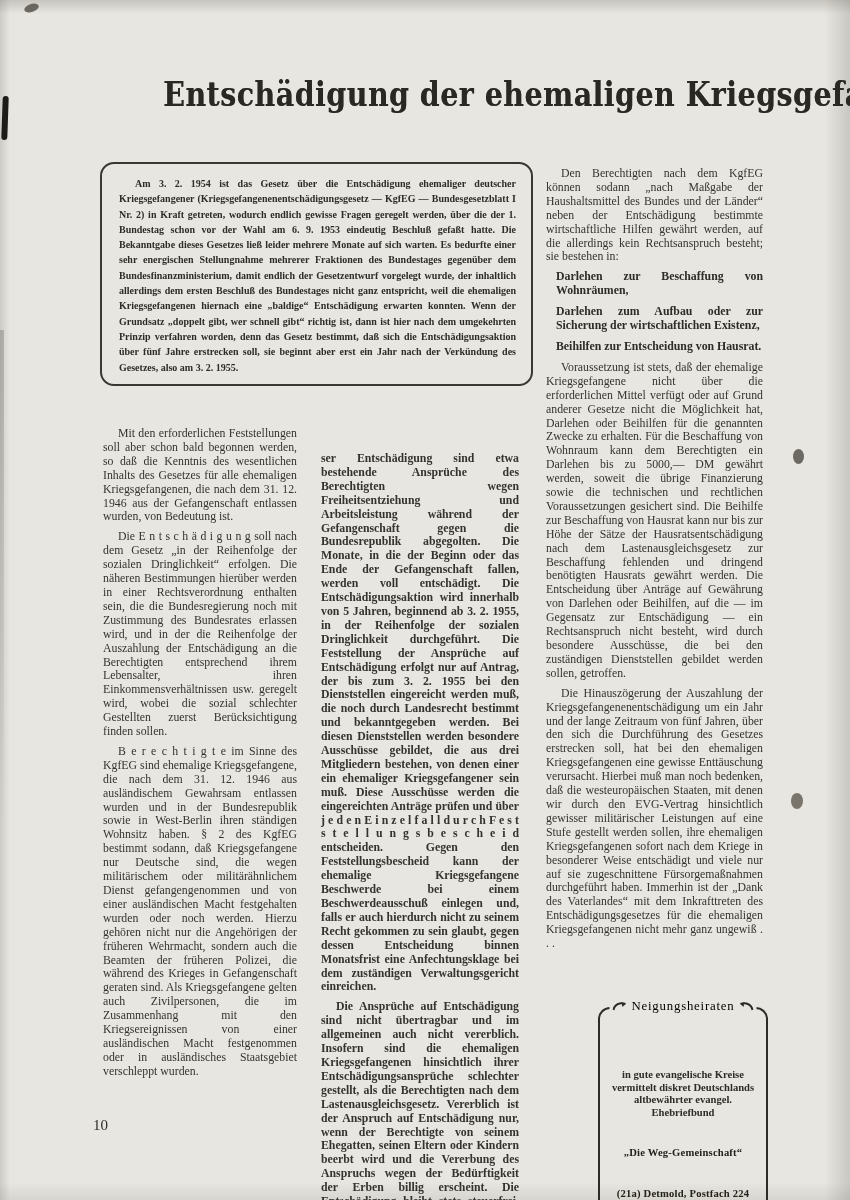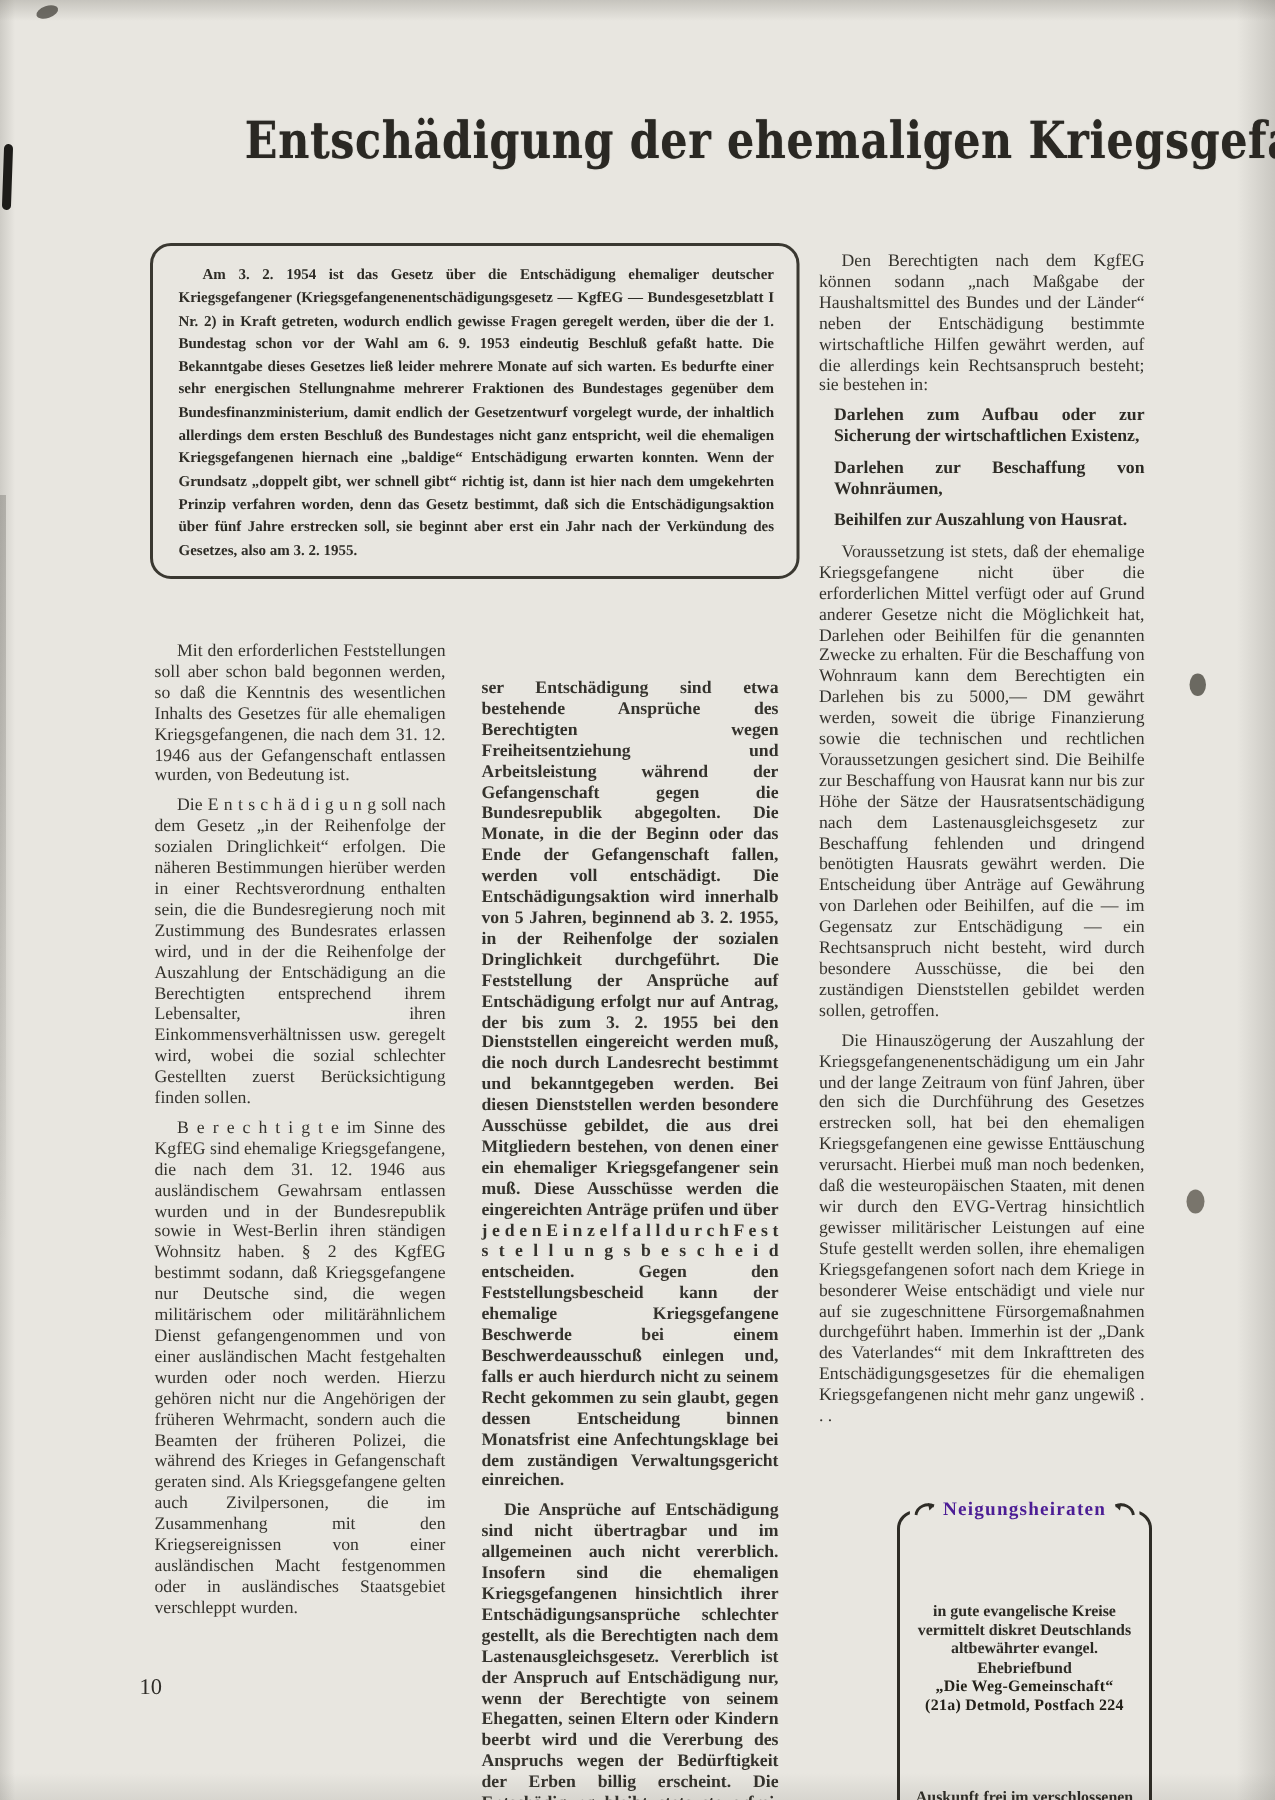--- a/index.html
+++ b/index.html
@@ -54,23 +54,23 @@
     border:2px solid #2e2c26;border-radius:12px;
     padding:12px 7px 7px 7px;
     text-align:center;font-weight:bold;
     font-size:10.6px;line-height:12.6px;color:#2e2c26;
   }
   .ad-title-wrap{
     position:absolute;top:-9px;left:50%;transform:translateX(-50%);
     background:#e8e6e0;padding:0 3px;white-space:nowrap;
     display:flex;align-items:center;gap:4px;
   }
-  .ad-title{font-size:12.8px;font-weight:bold;letter-spacing:.8px;color:#4c1d95;}
+  .ad-title{font-size:12.8px;font-weight:normal;letter-spacing:.8px;color:#000000;}
   .ad-body{font-weight:bold;margin-top:48px;}
-  .ad-brand,.ad-address{font-weight:bold;letter-spacing:.2px;color:#232119;}
+  .ad-brand,.ad-address{font-weight:bold;letter-spacing:.2px;color:#232119;margin-top:28px;}
   .swirl{width:15px;height:11px;display:block;}
   .swirl.right{transform:scaleX(-1);}
   
   .page-number{position:absolute;left:93px;top:1117px;font-size:15px;color:#2f2d28;}
   
   .artifact{position:absolute;pointer-events:none;}
   .art-spine{left:2px;top:96px;width:6px;height:44px;background:#1d1c19;border-radius:3px;transform:rotate(2deg);}
   .art-corner{left:24px;top:4px;width:15px;height:8px;background:#44423b;border-radius:50%;opacity:.75;transform:rotate(-18deg);}
   .art-dot1{left:793px;top:449px;width:11px;height:15px;background:#55524a;border-radius:50%;opacity:.85;}
   .art-dot2{left:791px;top:793px;width:12px;height:16px;background:#5c594f;border-radius:50%;opacity:.8;}
@@ -101,23 +101,23 @@
     <p>B e r e c h t i g t e im Sinne des KgfEG sind ehemalige Kriegsgefangene, die nach dem 31. 12. 1946 aus ausländischem Gewahrsam entlassen wurden und in der Bundesrepublik sowie in West-Berlin ihren ständigen Wohnsitz haben. § 2 des KgfEG bestimmt sodann, daß Kriegsgefangene nur Deutsche sind, die wegen militärischem oder militärähnlichem Dienst gefangengenommen und von einer ausländischen Macht festgehalten wurden oder noch werden. Hierzu gehören nicht nur die Angehörigen der früheren Wehrmacht, sondern auch die Beamten der früheren Polizei, die während des Krieges in Gefangenschaft geraten sind. Als Kriegsgefangene gelten auch Zivilpersonen, die im Zusammenhang mit den Kriegsereignissen von einer ausländischen Macht festgenommen oder in ausländisches Staatsgebiet verschleppt wurden.</p>
   </div>
 
   <div class="col col-middle">
     <p class="cont">ser Entschädigung sind etwa bestehende Ansprüche des Berechtigten wegen Freiheitsentziehung und Arbeitsleistung während der Gefangenschaft gegen die Bundesrepublik abgegolten. Die Monate, in die der Beginn oder das Ende der Gefangenschaft fallen, werden voll entschädigt. Die Entschädigungsaktion wird innerhalb von 5 Jahren, beginnend ab 3. 2. 1955, in der Reihenfolge der sozialen Dringlichkeit durchgeführt. Die Feststellung der Ansprüche auf Entschädigung erfolgt nur auf Antrag, der bis zum 3. 2. 1955 bei den Dienststellen eingereicht werden muß, die noch durch Landesrecht bestimmt und bekanntgegeben werden. Bei diesen Dienststellen werden besondere Ausschüsse gebildet, die aus drei Mitgliedern bestehen, von denen einer ein ehemaliger Kriegsgefangener sein muß. Diese Ausschüsse werden die eingereichten Anträge prüfen und über j e d e n  E i n z e l f a l l  d u r c h  F e s t s t e l l u n g s b e s c h e i d entscheiden. Gegen den Feststellungsbescheid kann der ehemalige Kriegsgefangene Beschwerde bei einem Beschwerdeausschuß einlegen und, falls er auch hierdurch nicht zu seinem Recht gekommen zu sein glaubt, gegen dessen Entscheidung binnen Monatsfrist eine Anfechtungsklage bei dem zuständigen Verwaltungsgericht einreichen.</p>
     <p>Die Ansprüche auf Entschädigung sind nicht übertragbar und im allgemeinen auch nicht vererblich. Insofern sind die ehemaligen Kriegsgefangenen hinsichtlich ihrer Entschädigungsansprüche schlechter gestellt, als die Berechtigten nach dem Lastenausgleichsgesetz. Vererblich ist der Anspruch auf Entschädigung nur, wenn der Berechtigte von seinem Ehegatten, seinen Eltern oder Kindern beerbt wird und die Vererbung des Anspruchs wegen der Bedürftigkeit der Erben billig erscheint. Die Entschädigung bleibt stets steuerfrei, und der Anspruch hierauf unterliegt nicht der Zwangsvollstreckung.</p>
   </div>
 
   <div class="col col-right">
     <p>Den Berechtigten nach dem KgfEG können sodann „nach Maßgabe der Haushaltsmittel des Bundes und der Länder“ neben der Entschädigung bestimmte wirtschaftliche Hilfen gewährt werden, auf die allerdings kein Rechtsanspruch besteht; sie bestehen in:</p>
+    <p class="hang">Darlehen zur Beschaffung von Wohnräumen,</p>
     <p class="hang">Darlehen zum Aufbau oder zur Sicherung der wirtschaftlichen Existenz,</p>
-    <p class="hang">Darlehen zur Beschaffung von Wohnräumen,</p>
-    <p class="hang">Beihilfen zur Auszahlung von Hausrat.</p>
+    <p class="hang">Beihilfen zur Entscheidung von Hausrat.</p>
     <p>Voraussetzung ist stets, daß der ehemalige Kriegsgefangene nicht über die erforderlichen Mittel verfügt oder auf Grund anderer Gesetze nicht die Möglichkeit hat, Darlehen oder Beihilfen für die genannten Zwecke zu erhalten. Für die Beschaffung von Wohnraum kann dem Berechtigten ein Darlehen bis zu 5000,— DM gewährt werden, soweit die übrige Finanzierung sowie die technischen und rechtlichen Voraussetzungen gesichert sind. Die Beihilfe zur Beschaffung von Hausrat kann nur bis zur Höhe der Sätze der Hausratsentschädigung nach dem Lastenausgleichsgesetz zur Beschaffung fehlenden und dringend benötigten Hausrats gewährt werden. Die Entscheidung über Anträge auf Gewährung von Darlehen oder Beihilfen, auf die — im Gegensatz zur Entschädigung — ein Rechtsanspruch nicht besteht, wird durch besondere Ausschüsse, die bei den zuständigen Dienststellen gebildet werden sollen, getroffen.</p>
     <p>Die Hinauszögerung der Auszahlung der Kriegsgefangenenentschädigung um ein Jahr und der lange Zeitraum von fünf Jahren, über den sich die Durchführung des Gesetzes erstrecken soll, hat bei den ehemaligen Kriegsgefangenen eine gewisse Enttäuschung verursacht. Hierbei muß man noch bedenken, daß die westeuropäischen Staaten, mit denen wir durch den EVG-Vertrag hinsichtlich gewisser militärischer Leistungen auf eine Stufe gestellt werden sollen, ihre ehemaligen Kriegsgefangenen sofort nach dem Kriege in besonderer Weise entschädigt und viele nur auf sie zugeschnittene Fürsorgemaßnahmen durchgeführt haben. Immerhin ist der „Dank des Vaterlandes“ mit dem Inkrafttreten des Entschädigungsgesetzes für die ehemaligen Kriegsgefangenen nicht mehr ganz ungewiß . . .</p>
   </div>
 
   <div class="ad-box">
     <div class="ad-title-wrap">
       <svg class="swirl" viewBox="0 0 15 11">
         <path d="M1,9 C2,3 8,1 13,3" fill="none" stroke="#2e2c26" stroke-width="2"></path>
         <path d="M13,3 L9,1 L10,6 Z" fill="#2e2c26"></path>
       </svg>

